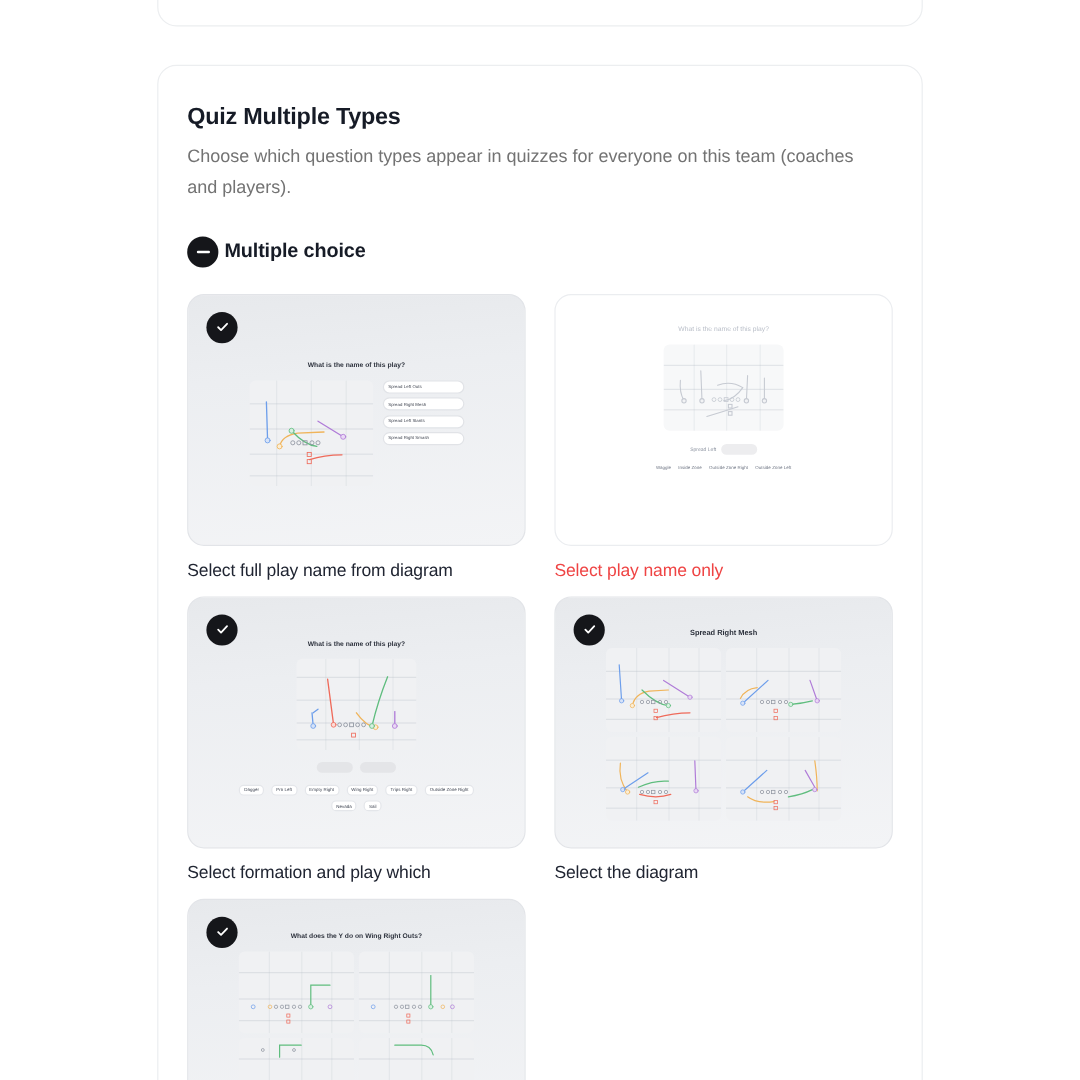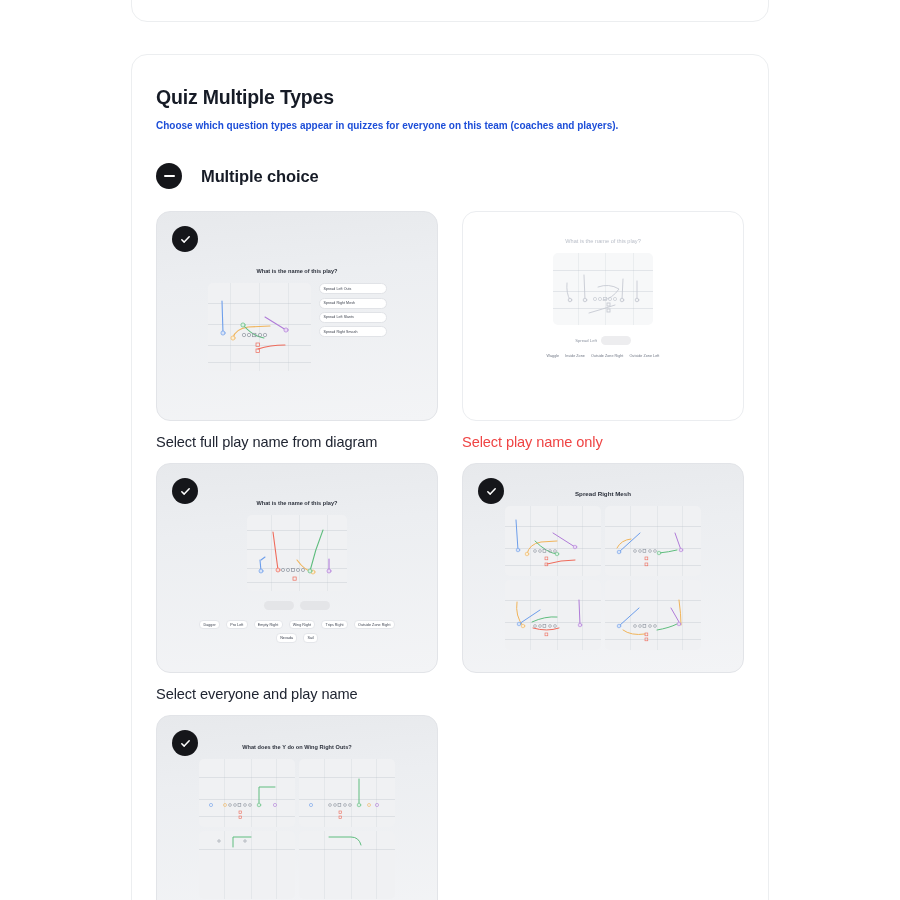--- a/index.html
+++ b/index.html
@@ -48,32 +48,31 @@
   .panel-title {
     font-size: 19.5px;
     font-weight: bold;
     color: #161b26;
     letter-spacing: -0.2px;
     line-height: 1.25;
   }
 
   .panel-desc {
     margin-top: 9px;
-    font-size: 10px;
-    color: #1d4ed8;
+    font-size: 15px;
+    color: #737373;
     line-height: 1.68;
     max-width: 580px;
-    font-weight: bold;
   }
 
   
   .group-header {
     display: flex;
     align-items: center;
-    gap: 19px;
+    gap: 5px;
     margin-top: 28px;
   }
 
   .toggle-circle {
     width: 26px;
     height: 26px;
     border-radius: 50%;
     background: #15161a;
     display: flex;
     align-items: center;
@@ -442,21 +441,21 @@
               <span class="chip boxed">Pro Left</span>
               <span class="chip boxed">Empty Right</span>
               <span class="chip boxed">Wing Right</span>
               <span class="chip boxed">Trips Right</span>
               <span class="chip boxed">Outside Zone Right</span>
               <span class="chip boxed">Nevada</span>
               <span class="chip boxed">Sail</span>
             </div>
           </div>
         </div>
-        <div class="option-label on">Select everyone and play name</div>
+        <div class="option-label on">Select formation and play which</div>
       </div>
 
       <div class="option">
         <div class="thumb selected">
           <span class="check-badge">
             <svg width="13" height="13" viewBox="0 0 13 13">
                 <path d="M2.8 6.7 L5.2 9.1 L10.2 3.8" fill="none" stroke="#fff" stroke-width="1.5" stroke-linecap="round" stroke-linejoin="round"></path>
               </svg>
           </span>
           <div class="preview" style="padding-top:26px;">
@@ -572,20 +571,21 @@
                       <circle cx="35" cy="46" r="1.4"></circle>
                     <rect x="38" y="44.6" width="2.8" height="2.8"></rect>
                     <circle cx="45" cy="46" r="1.4"></circle>
                       <circle cx="50" cy="46" r="1.4"></circle>
                   </g>
                 </svg>
               </div>
             </div>
           </div>
         </div>
+        <div class="option-label on">Select the diagram</div>
       </div>
 
       <div class="option">
         <div class="thumb selected">
           <span class="check-badge">
             <svg width="13" height="13" viewBox="0 0 13 13">
                 <path d="M2.8 6.7 L5.2 9.1 L10.2 3.8" fill="none" stroke="#fff" stroke-width="1.5" stroke-linecap="round" stroke-linejoin="round"></path>
               </svg>
           </span>
           <div class="preview" style="padding-top:28px;">

